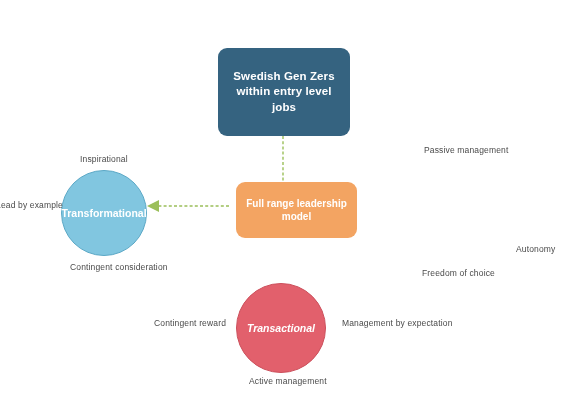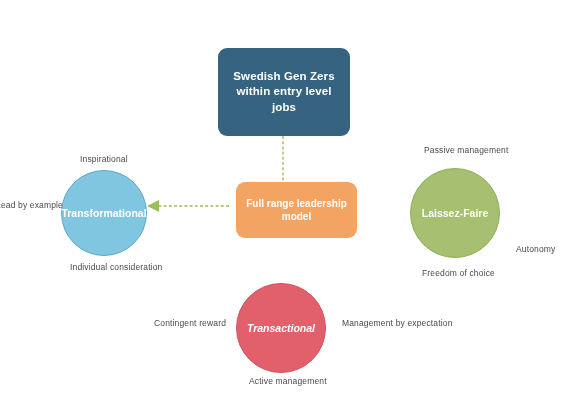--- a/index.html
+++ b/index.html
@@ -134,31 +134,28 @@
   </div>
 
   <div class="node-box" id="frlm-box">
     <span>Full range leadership model</span>
   </div>
 
   <div class="node-circle" id="transformational-circle">
     <span>Transformational</span>
   </div>
 
-  <div class="node-circle" id="laissez-circle">
-    <span>Laissez-Faire</span>
-  </div>
 
   <div class="node-circle" id="transactional-circle">
     <span>Transactional</span>
   </div>
 
   <div class="attr-label" id="lbl-inspirational">Inspirational</div>
   <div class="attr-label" id="lbl-lead-by-example">Lead by example</div>
-  <div class="attr-label" id="lbl-individual">Individual consideration</div>
+  <div class="attr-label" id="lbl-individual">Contingent consideration</div>
 
   <div class="attr-label" id="lbl-passive">Passive management</div>
   <div class="attr-label" id="lbl-autonomy">Autonomy</div>
   <div class="attr-label" id="lbl-freedom">Freedom of choice</div>
 
   <div class="attr-label" id="lbl-contingent">Contingent reward</div>
   <div class="attr-label" id="lbl-management">Management by expectation</div>
   <div class="attr-label" id="lbl-active">Active management</div>
 
 </div>

